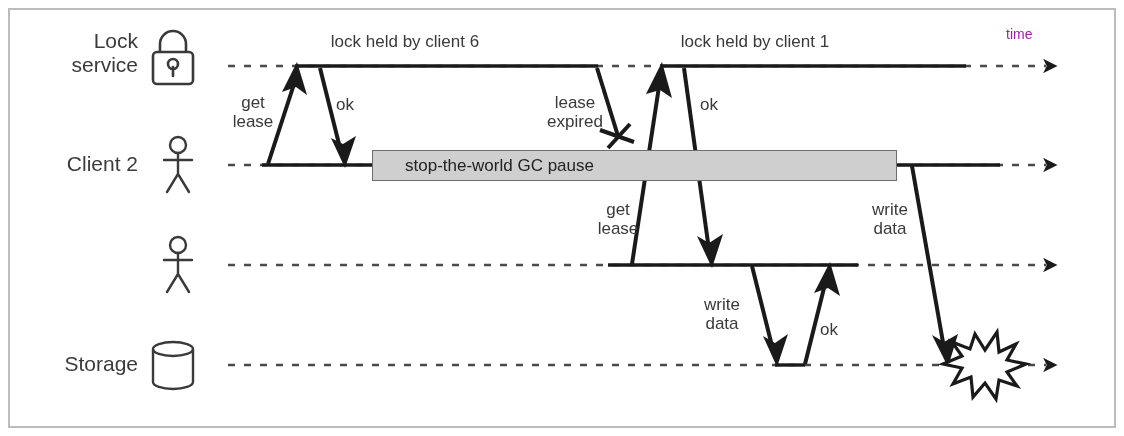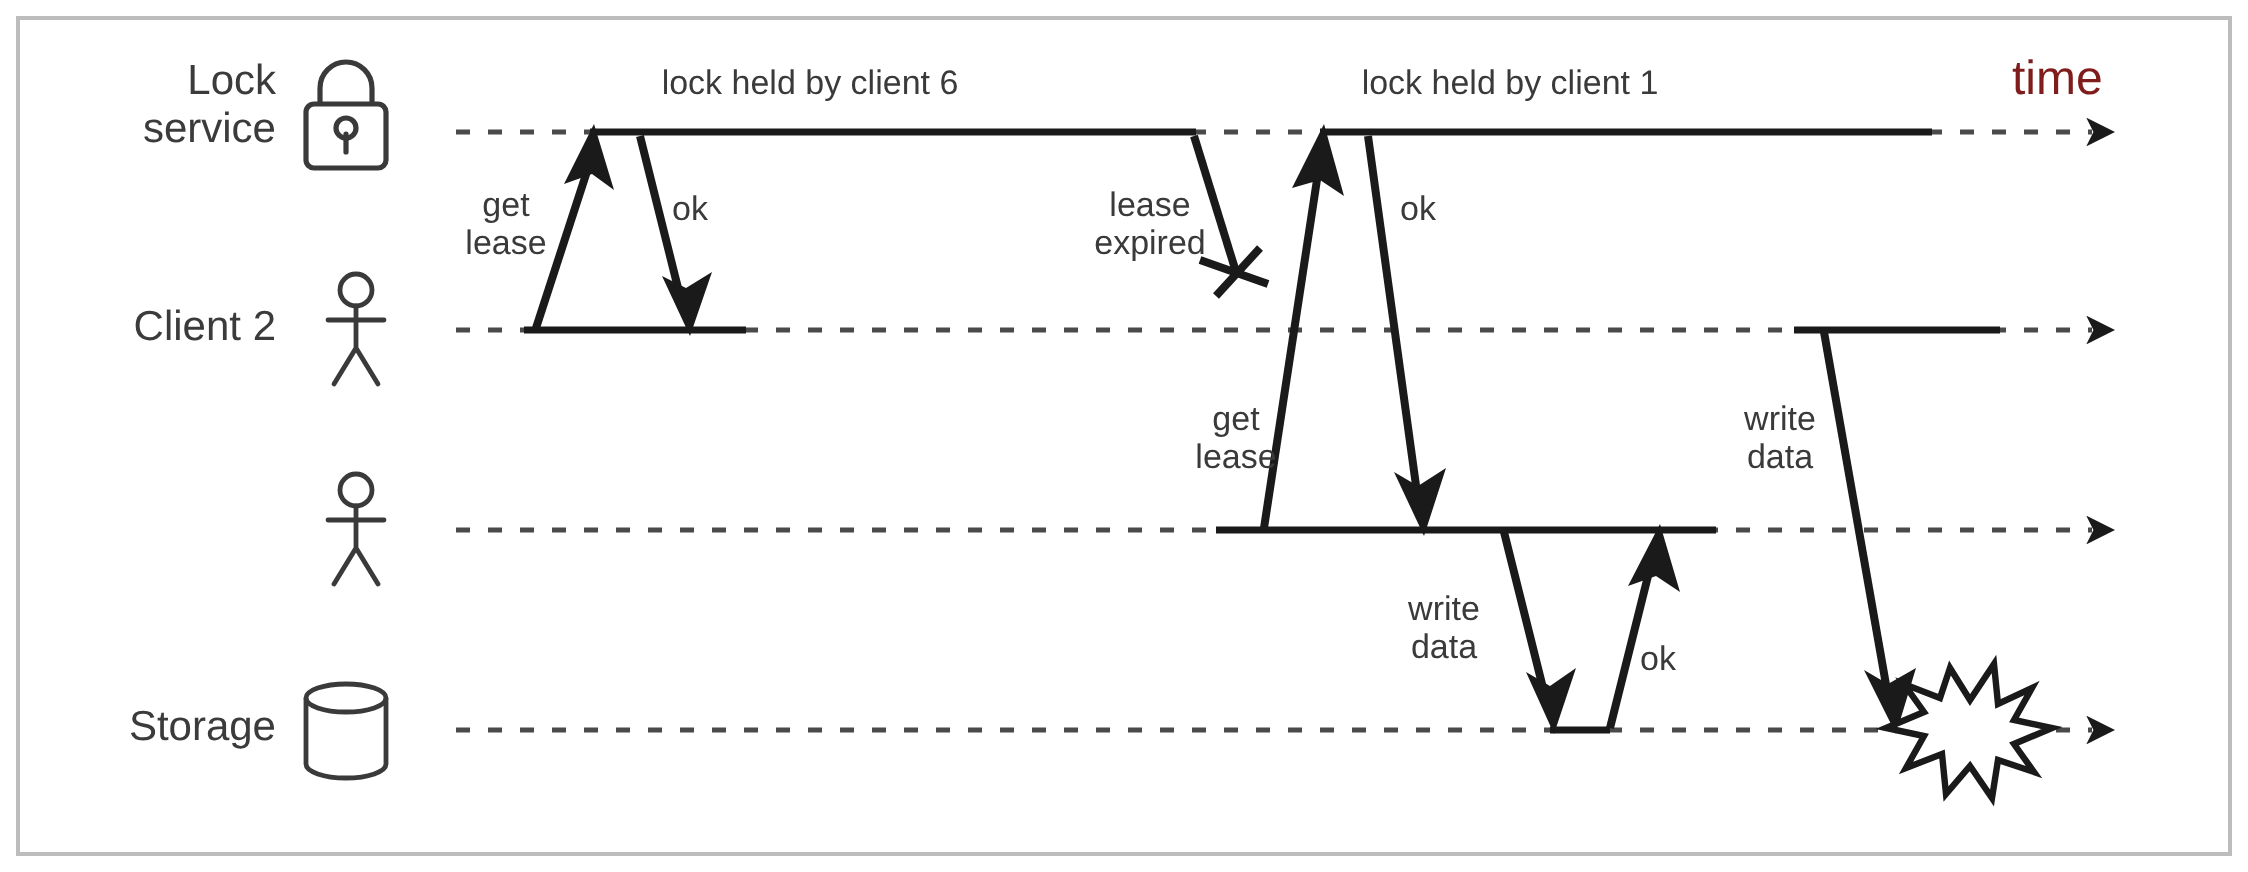--- a/index.html
+++ b/index.html
@@ -51,22 +51,22 @@
     line-height: 19px;
     text-align: center;
     font-family: "Liberation Sans", sans-serif;
     white-space: pre-line;
   }
   .diag-text.big {
     font-size: 17px;
   }
   .time-text {
     position: absolute;
-    color: #7f1d1d;
-    font-size: 24px;
+    color: #a21caf;
+    font-size: 14px;
     font-family: "Liberation Sans", sans-serif;
   }
   .gc-box {
     position: absolute;
     box-sizing: border-box;
     background: #cfcfcf;
     border: 1px solid #6d6d6d;
     display: flex;
     align-items: center;
   }
@@ -201,14 +201,17 @@
 expired</div>
   <div class="diag-text" style="left:578px; top:200px; width:80px;">get
 lease</div>
   <div class="diag-text" style="left:689px; top:95px; width:40px;">ok</div>
   <div class="diag-text" style="left:682px; top:295px; width:80px;">write
 data</div>
   <div class="diag-text" style="left:809px; top:320px; width:40px;">ok</div>
   <div class="diag-text" style="left:850px; top:200px; width:80px;">write
 data</div>
 
+  <div class="gc-box" style="left:372px; top:150px; width:525px; height:31px;">
+    <span>stop-the-world GC pause</span>
+  </div>
 
 </div>
 
 </body></html>

